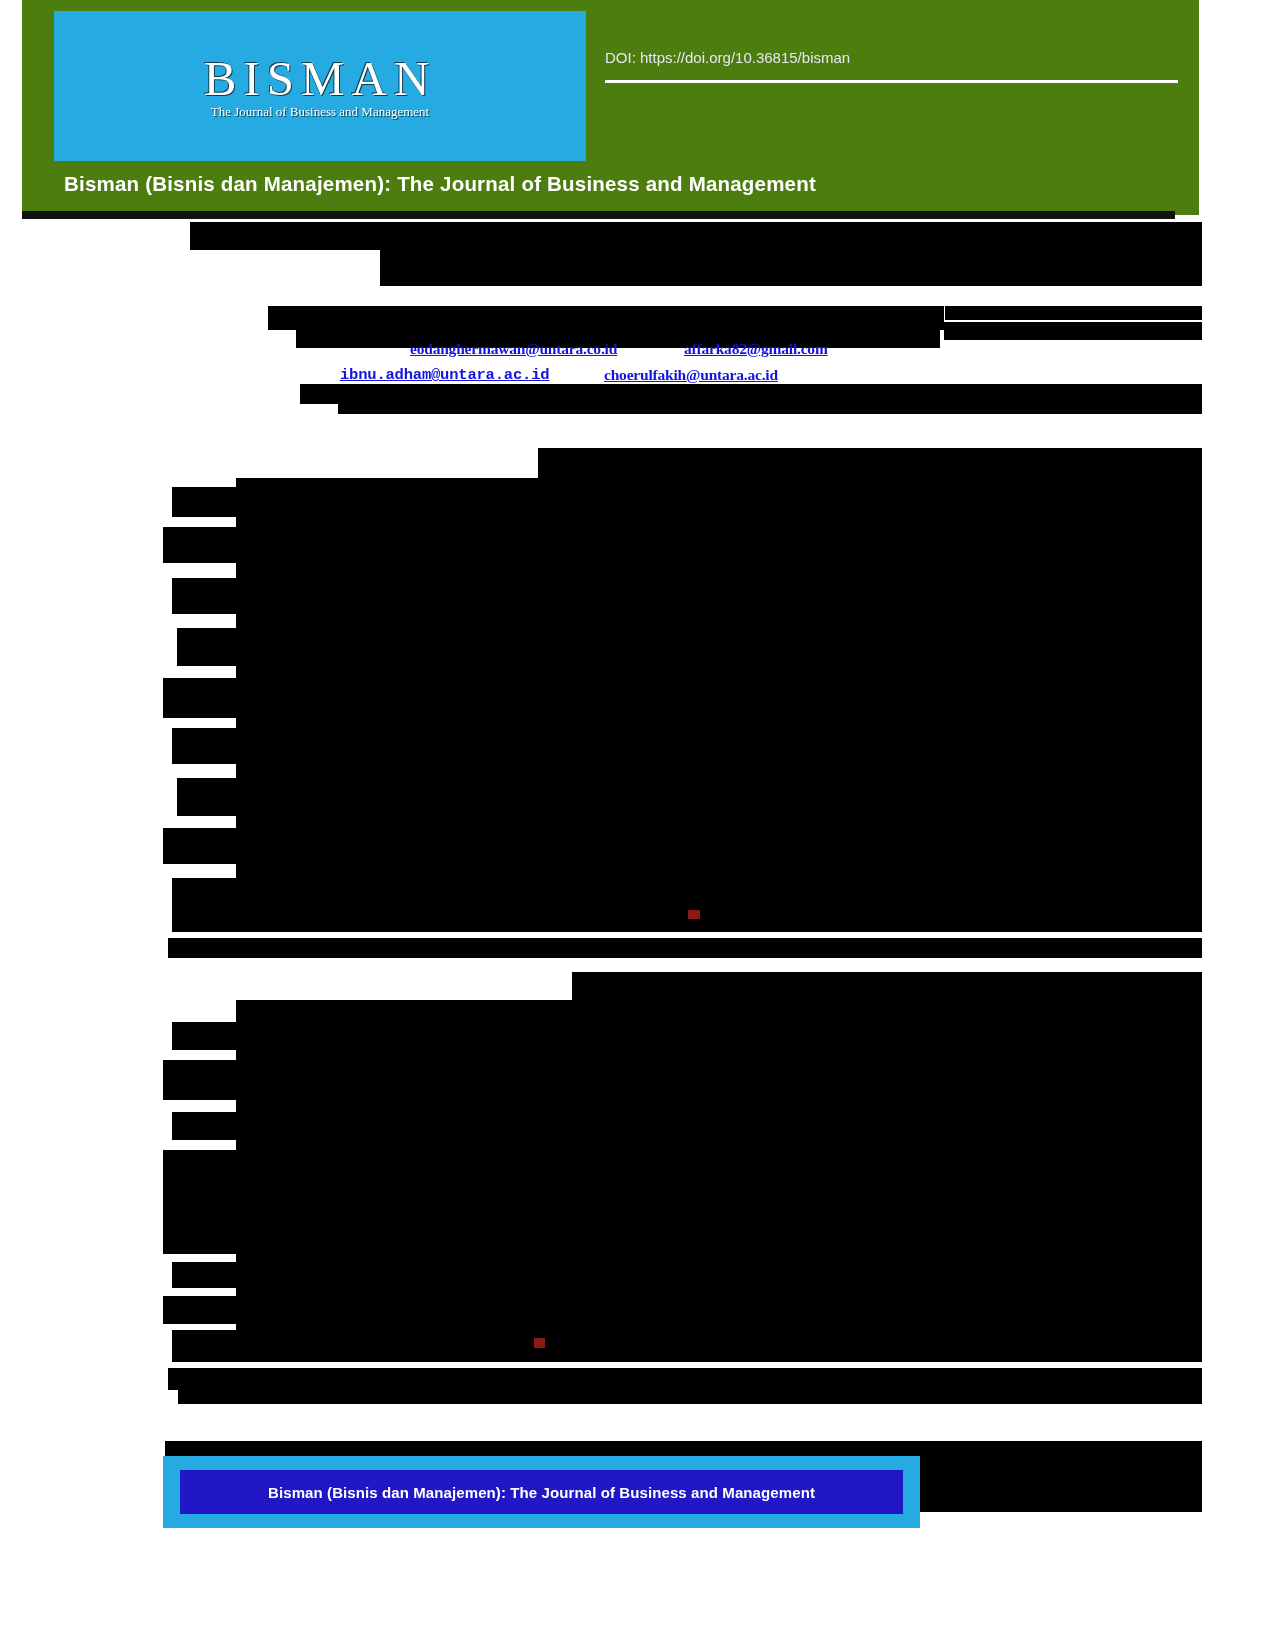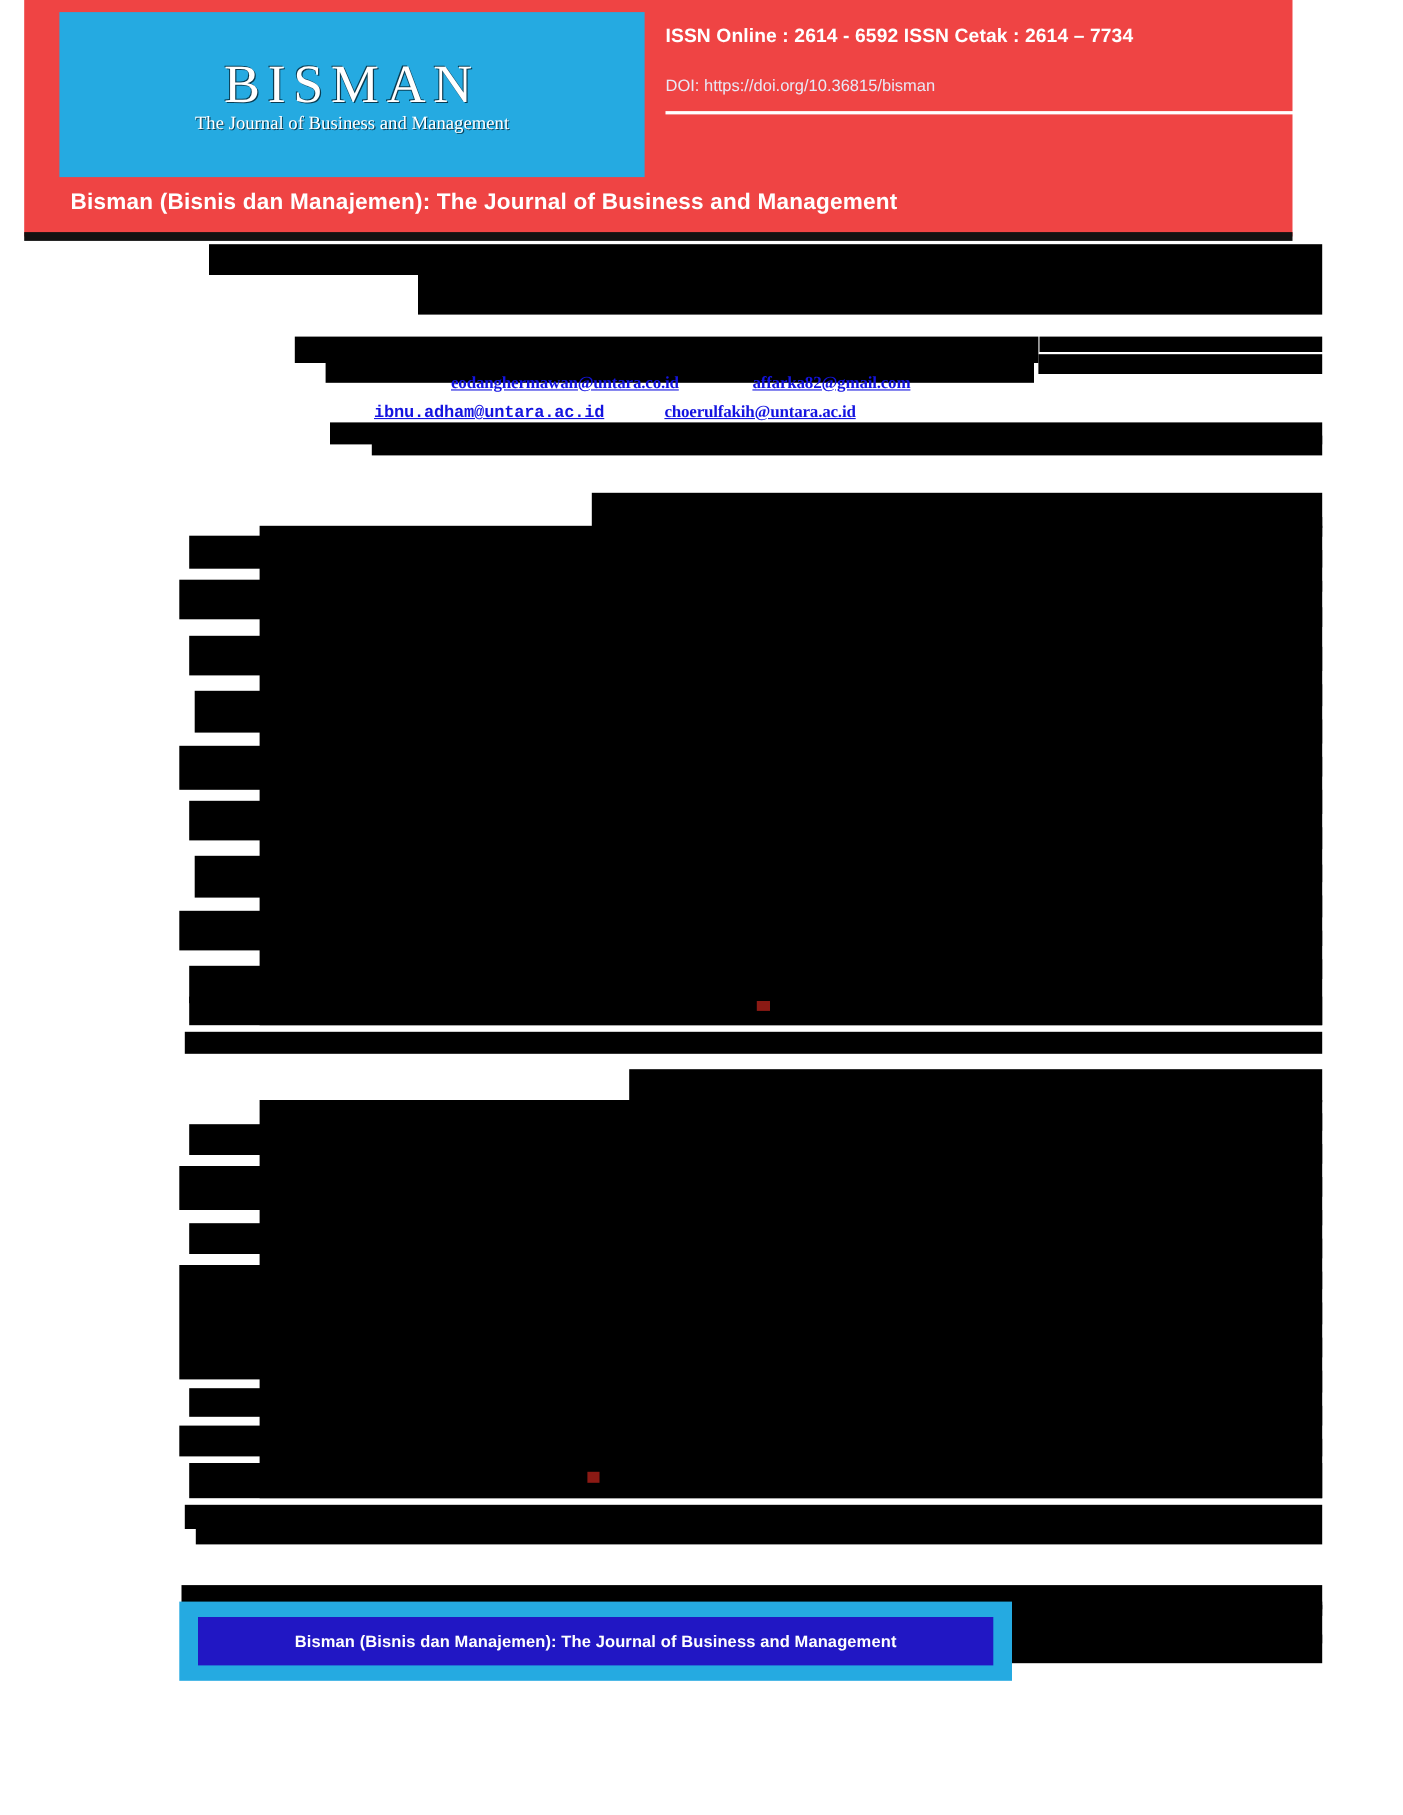--- a/index.html
+++ b/index.html
@@ -1,28 +1,28 @@
 <!DOCTYPE html>
 <html><head>
 <meta charset="utf-8">
 <style>
   html,body{margin:0;padding:0;background:#ffffff;}
   body{width:1275px;height:1650px;position:relative;font-family:"Liberation Sans",sans-serif;overflow:hidden;}
 
   
-  .hdr{position:absolute;left:22px;top:0;width:1153px;height:215px;background:#ef4444;}
+  .hdr{position:absolute;left:22px;top:0;width:1153px;height:215px;background:#4d7c0f;padding-left:24px;}
   .hdr-inner{position:absolute;left:0;top:0;width:100%;height:100%;}
   .logo-box{position:absolute;left:32px;top:11px;width:532px;height:150px;background:#25aae1;
             display:flex;flex-direction:column;align-items:center;justify-content:center;}
   .logo-bisman{font-family:"Liberation Serif",serif;font-size:49px;letter-spacing:7px;color:#ffffff;
                font-weight:400;line-height:1;text-shadow:1px 1px 0 #0a3c52,-1px -1px 0 #0a3c52;
                margin-bottom:2px;}
   .logo-sub{font-family:"Liberation Sans",sans-serif;font-size:27px;letter-spacing:1px;color:#0d3d52;
             line-height:1;margin-bottom:6px;font-weight:400;}
-  .logo-tag{font-family:"Liberation Serif",serif;font-size:17px;color:#ffffff;line-height:1;
+  .logo-tag{font-family:"Liberation Serif",serif;font-size:13px;color:#ffffff;line-height:1;
             text-shadow:1px 1px 0 #0a3c52;font-weight:400;}
 
   .hdr-right{position:absolute;left:583px;top:22px;width:560px;}
   .issn{font-size:17.5px;font-weight:bold;color:#ffffff;letter-spacing:.1px;white-space:nowrap;}
   .hdr-url{font-size:15px;color:#e8e8f5;margin-top:17px;white-space:nowrap;}
   .hdr-doi{font-size:15px;color:#e8e8f5;margin-top:27px;white-space:nowrap;}
   .hdr-rule{margin-top:14px;width:573px;height:3px;background:#ffffff;}
 
   .hdr-title{position:absolute;left:42px;top:172px;font-size:20.5px;font-weight:bold;color:#ffffff;
              letter-spacing:.2px;white-space:nowrap;}
@@ -47,21 +47,20 @@
 <body>
 
 <div class="hdr">
   <div class="hdr-inner">
     <div class="logo-box">
       <div class="logo-bisman">BISMAN</div>
       <div class="logo-tag">The Journal of  Business and Management</div>
     </div>
 
     <div class="hdr-right">
-      <div class="issn">ISSN Online : 2614 - 6592 ISSN Cetak : 2614 – 7734</div>
       <div class="hdr-doi">DOI:  https://doi.org/10.36815/bisman</div>
       <div class="hdr-rule"></div>
     </div>
 
     <div class="hdr-title">Bisman (Bisnis dan Manajemen): The Journal of Business and Management</div>
   </div>
 </div>
 <div class="hdr-shadow"></div>
 
 <div class="rb" style="left:190px;top:222px;width:1012px;height:28px;"></div>

